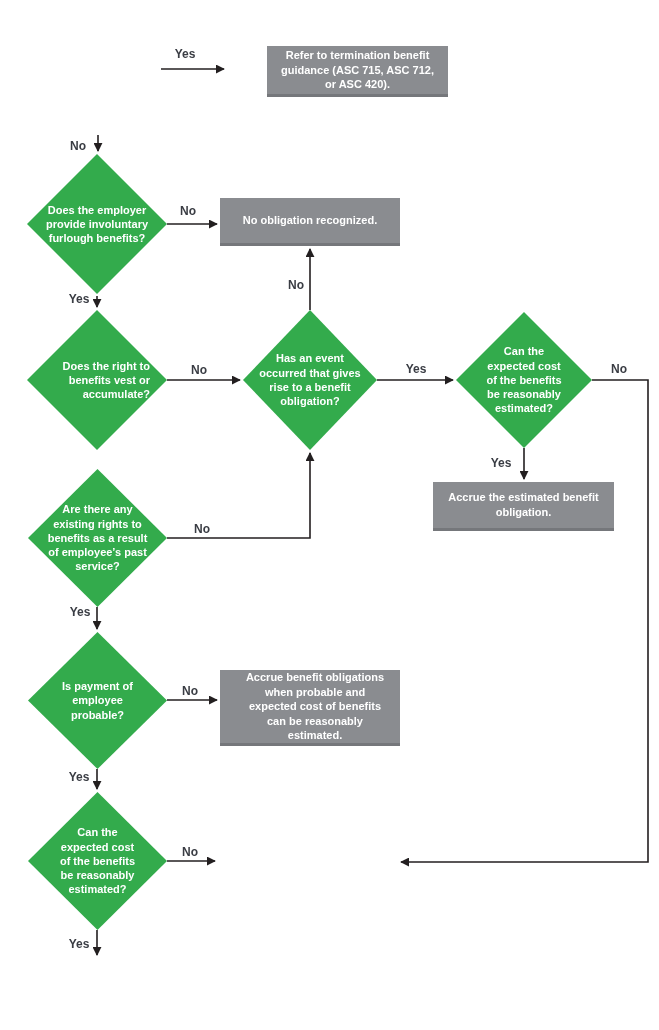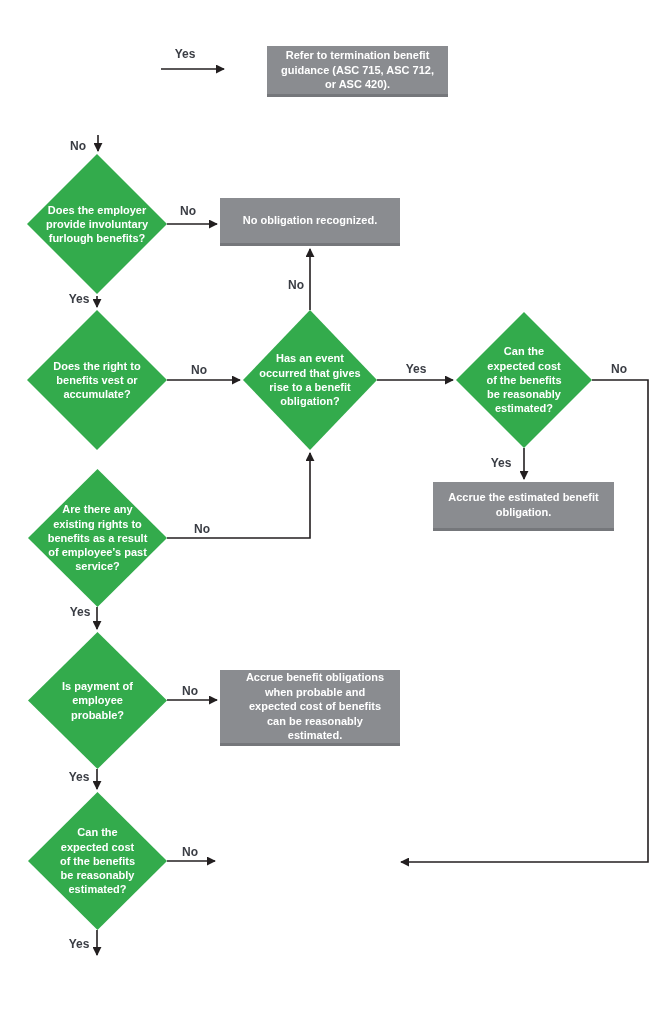--- a/index.html
+++ b/index.html
@@ -76,21 +76,21 @@
       <polyline points="592,380 648,380 648,862 401,862" marker-end="url(#ah)"></polyline>
     </g>
   </svg>
 
 
   <div class="diamond" style="left:27px;top:154px;width:140px;height:140px;">
     <span style="max-width:118px;">Does the employer provide involuntary furlough benefits?</span>
   </div>
 
   <div class="diamond" style="left:27px;top:310px;width:140px;height:140px;">
-    <span style="max-width:106px;">Does the right to benefits vest or accumulate?</span>
+    <span style="max-width:106px;text-align:right;">Does the right to benefits vest or accumulate?</span>
   </div>
 
   <div class="diamond" style="left:243px;top:310px;width:134px;height:140px;">
     <span style="max-width:112px;">Has an event occurred that gives rise to a benefit obligation?</span>
   </div>
 
   <div class="diamond" style="left:456px;top:312px;width:136px;height:136px;">
     <span style="max-width:78px;">Can the expected cost of the benefits be reasonably estimated?</span>
   </div>
 

